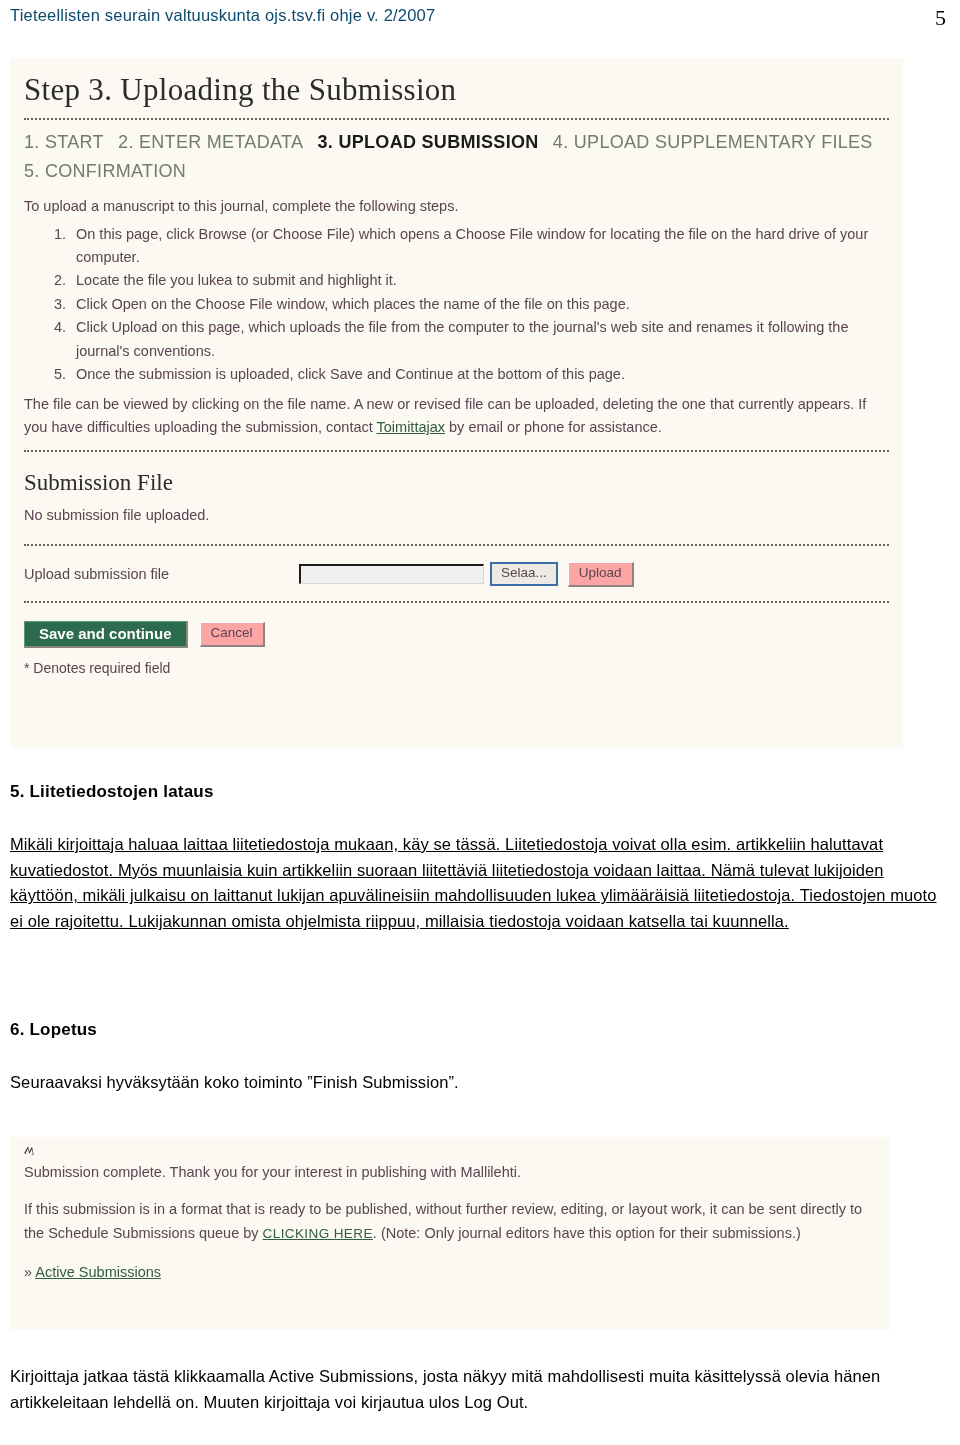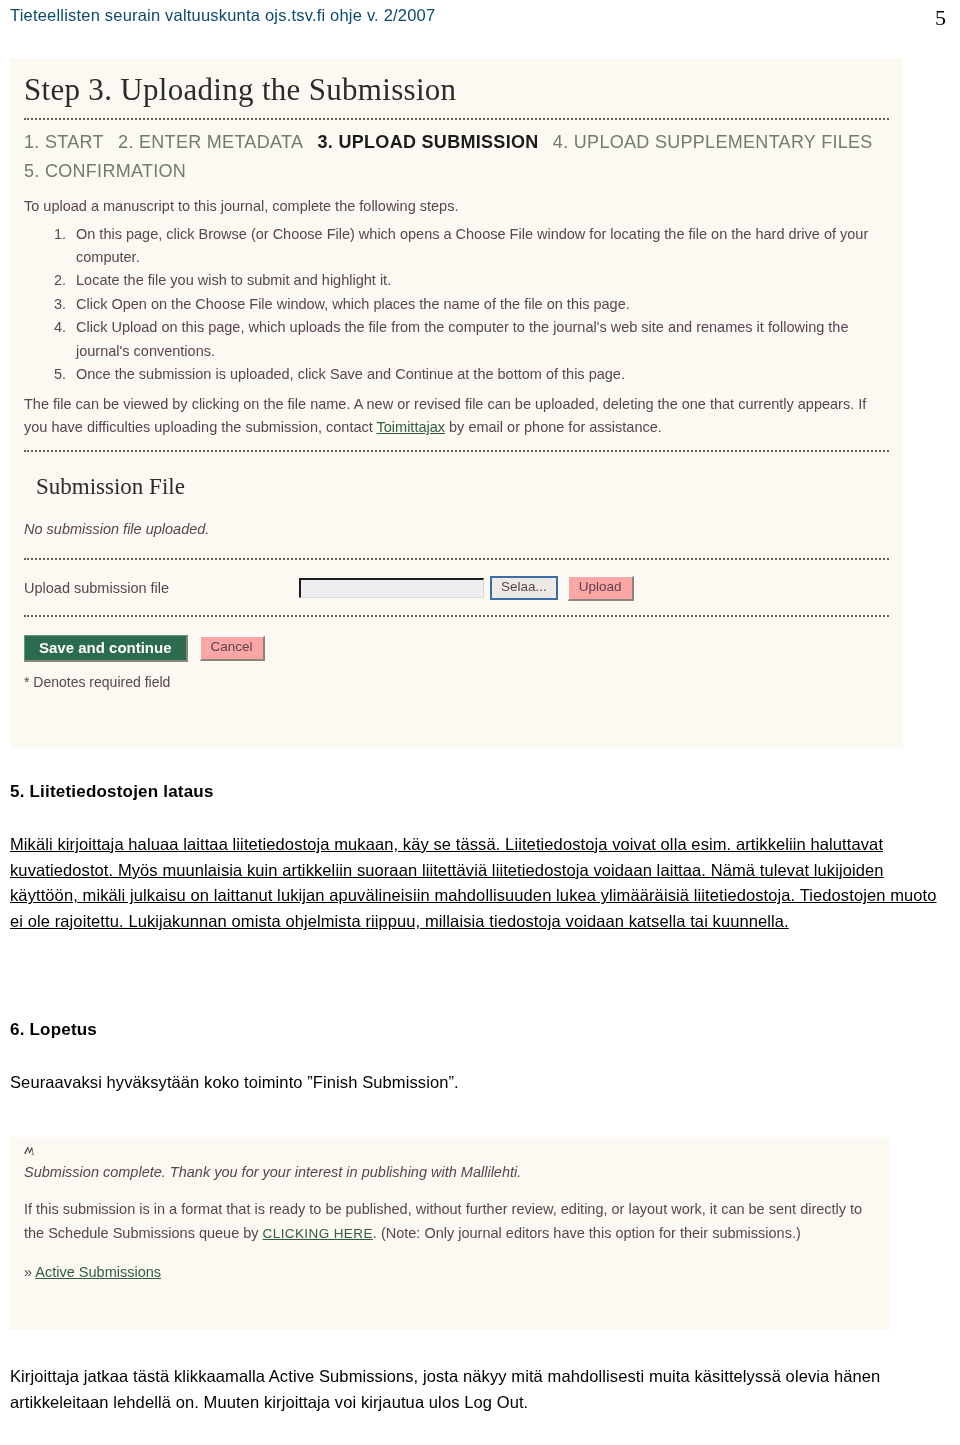--- a/index.html
+++ b/index.html
@@ -62,21 +62,21 @@
     margin: 0;
     padding: 14px 0 4px 0;
     line-height: 1.15;
     letter-spacing: 0.3px;
   }
   .ojs-h2 {
     font-family: "Liberation Serif", serif;
     font-size: 23px;
     font-weight: normal;
     color: #2b2b2b;
-    margin: 12px;
+    margin: 0;
     padding: 10px 0 6px 0;
     line-height: 1.15;
   }
 
   .dotrule {
     height: 0;
     border-top: 2px dotted #4a4a3c;
     margin: 6px 0 8px 0;
     opacity: .85;
   }
@@ -95,21 +95,21 @@
     font-weight: bold;
   }
 
   .ojs-p {
     font-family: "Liberation Sans", sans-serif;
     font-size: 14.5px;
     line-height: 1.62;
     color: #5b4452;
     margin: 6px 0 4px 0;
   }
-  .ojs-p.tight { margin: 2px 0; font-style: italic; }
+  .ojs-p.tight { margin: 2px 0; }
 
   ol.ojs-steps {
     margin: 4px 0 6px 0;
     padding-left: 46px;
     color: #5b4452;
     font-size: 14.5px;
     line-height: 1.62;
   }
   ol.ojs-steps li {
     padding-left: 6px;
@@ -238,21 +238,21 @@
       <span class="crumb">2. ENTER METADATA</span>
       <span class="crumb current">3. UPLOAD SUBMISSION</span>
       <span class="crumb">4. UPLOAD SUPPLEMENTARY FILES</span>
       <span class="crumb">5. CONFIRMATION</span>
     </div>
 
     <p class="ojs-p">To upload a manuscript to this journal, complete the following steps.</p>
 
     <ol class="ojs-steps">
       <li>On this page, click Browse (or Choose File) which opens a Choose File window for locating the file on the hard drive of your computer.</li>
-      <li>Locate the file you wish to submit and highlight it.</li>
+      <li>Locate the file you lukea to submit and highlight it.</li>
       <li>Click Open on the Choose File window, which places the name of the file on this page.</li>
       <li>Click Upload on this page, which uploads the file from the computer to the journal's web site and renames it following the journal's conventions.</li>
       <li>Once the submission is uploaded, click Save and Continue at the bottom of this page.</li>
     </ol>
 
     <p class="ojs-p"><span>The file can be viewed by clicking on the file name. A new or revised file can be uploaded, deleting the one that currently appears. If you have difficulties uploading the submission, contact </span><a class="ojs-link" href="#">Toimittajax</a><span> by email or phone for assistance.</span></p>
 
     <div class="dotrule" style="margin-top:10px;"></div>
 
     <h2 class="ojs-h2">Submission File</h2>

